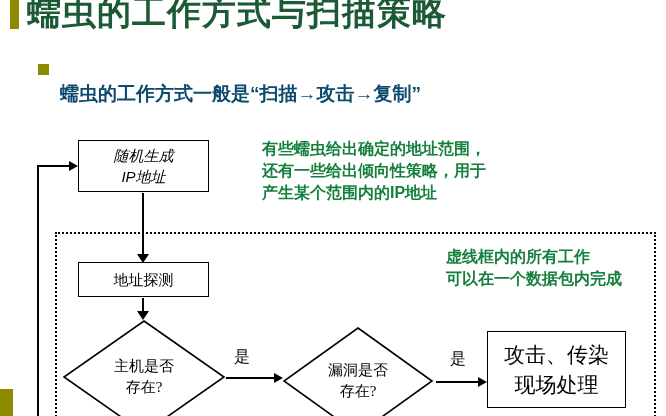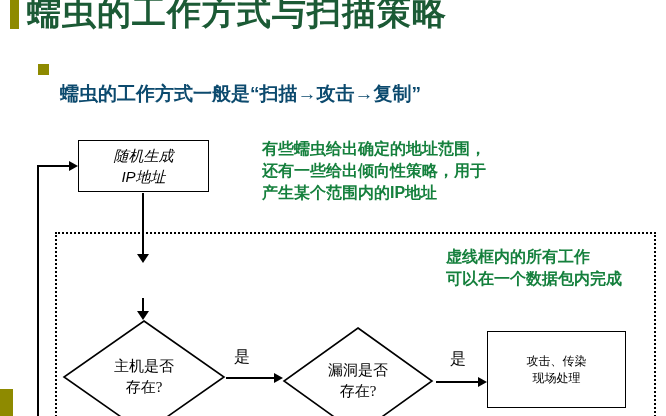--- a/index.html
+++ b/index.html
@@ -27,21 +27,21 @@
   .bullet-text { left: 60px; top: 53px; font-size: 19px; font-weight: bold; color: #0c4a6e; white-space: nowrap; margin-top: 28px; }
 
   
   .node {
     border: 1.6px solid #000; background: #fff;
     display: flex; align-items: center; justify-content: center;
     text-align: center; font-size: 15px; line-height: 1.4;
   }
   .box-generate { left: 78px; top: 140px; width: 131px; height: 52px; font-style: italic; }
   .box-probe    { left: 78px; top: 262px; width: 131px; height: 35px; }
-  .box-attack   { left: 487px; top: 331px; width: 139px; height: 77px; font-size: 12px; }
+  .box-attack   { left: 487px; top: 331px; width: 139px; height: 77px; font-size: 21px; }
 
   
   .note { font-size: 16px; font-weight: bold; color: #15803d; line-height: 1.38; }
   .note-ip     { left: 262px; top: 138px; width: 270px; }
   .note-dashed { left: 446px; top: 246px; width: 210px; }
 
   
   .dashed-region {
     left: 55px; top: 232px; width: 601px; height: 200px;
     border: 2px dotted #000; background: transparent;
@@ -91,20 +91,21 @@
 产生某个范围内的IP地址</div>
 
   <div class="abs vline" style="left:142px; top:193px; height:62px;"></div>
   <div class="abs arrow-down" style="left:137px; top:254px;"></div>
 
   <div class="abs dashed-region"></div>
 
   <div class="abs note note-dashed pre">虚线框内的所有工作
 可以在一个数据包内完成</div>
 
+  <div class="abs node box-probe">地址探测</div>
 
   <div class="abs vline" style="left:142px; top:298px; height:14px;"></div>
   <div class="abs arrow-down" style="left:137px; top:311px;"></div>
 
   <svg class="abs diamond-svg" style="left:62px; top:320px;" width="164" height="114">
     <polygon points="82,1 162,57 82,113 2,57" fill="#ffffff" stroke="#000000" stroke-width="1.6"></polygon>
   </svg>
   <div class="abs diamond-text pre" style="left:62px; top:356px; width:164px;">主机是否
 存在?</div>
 

